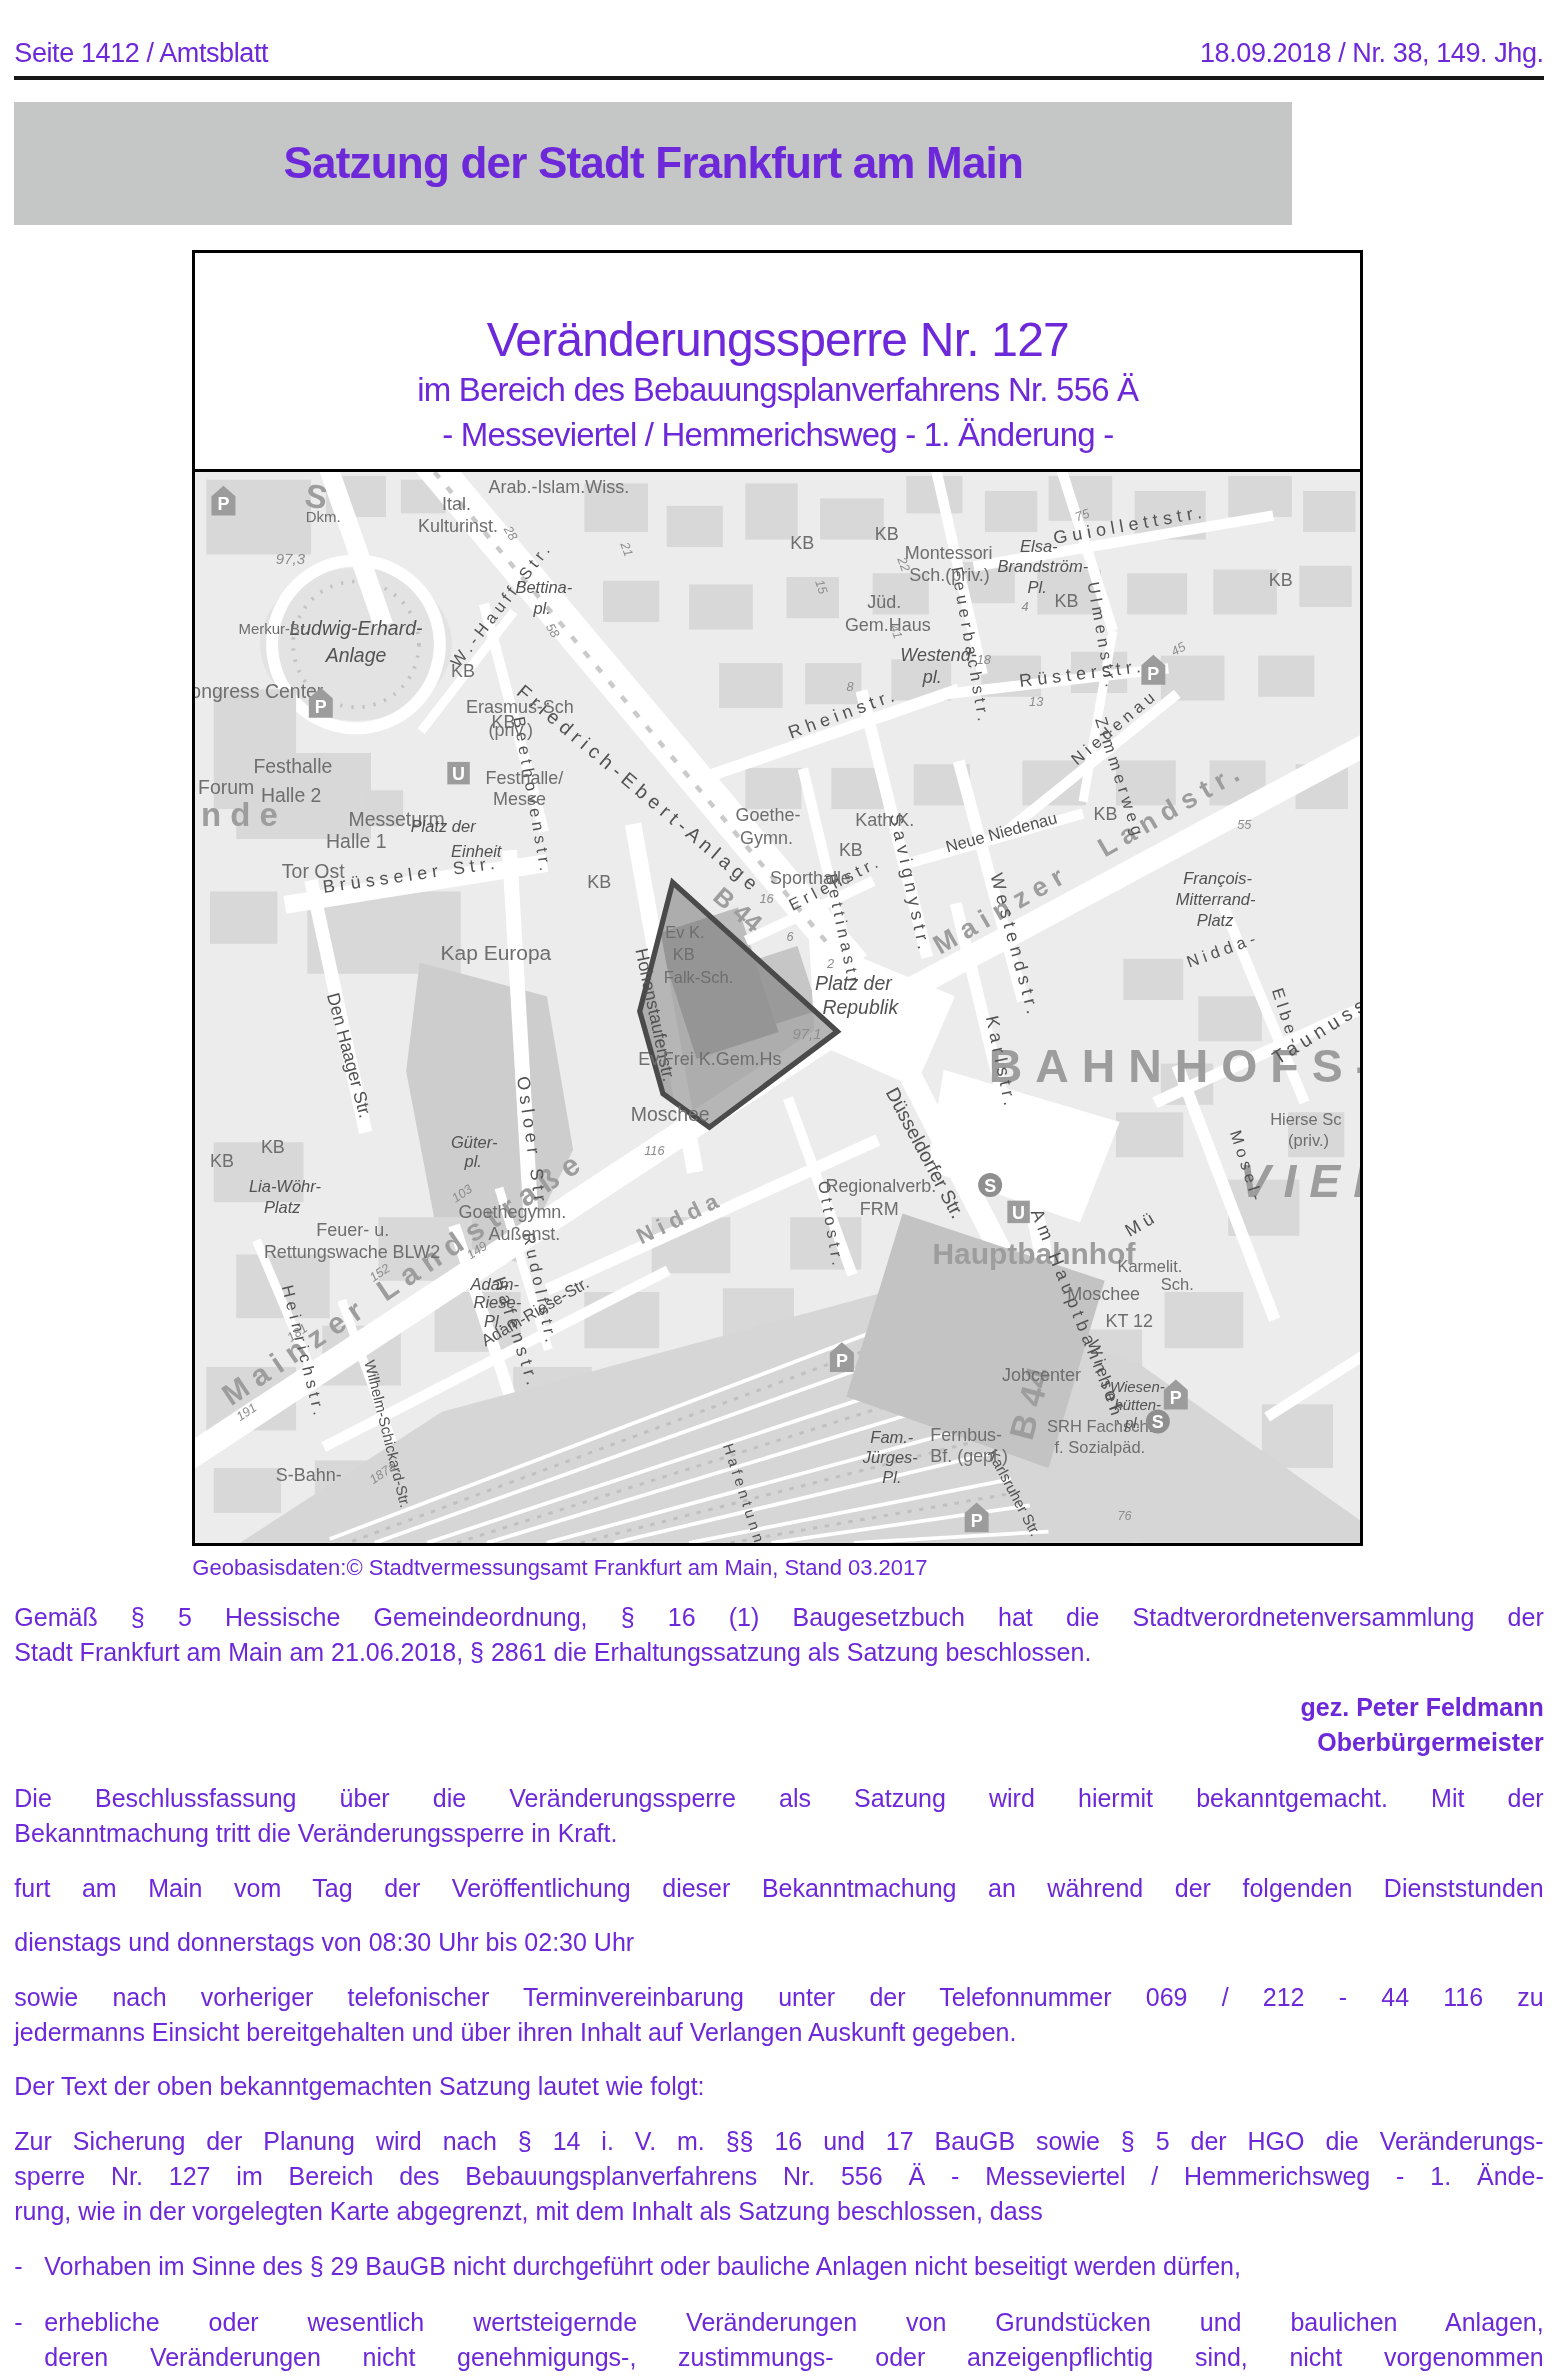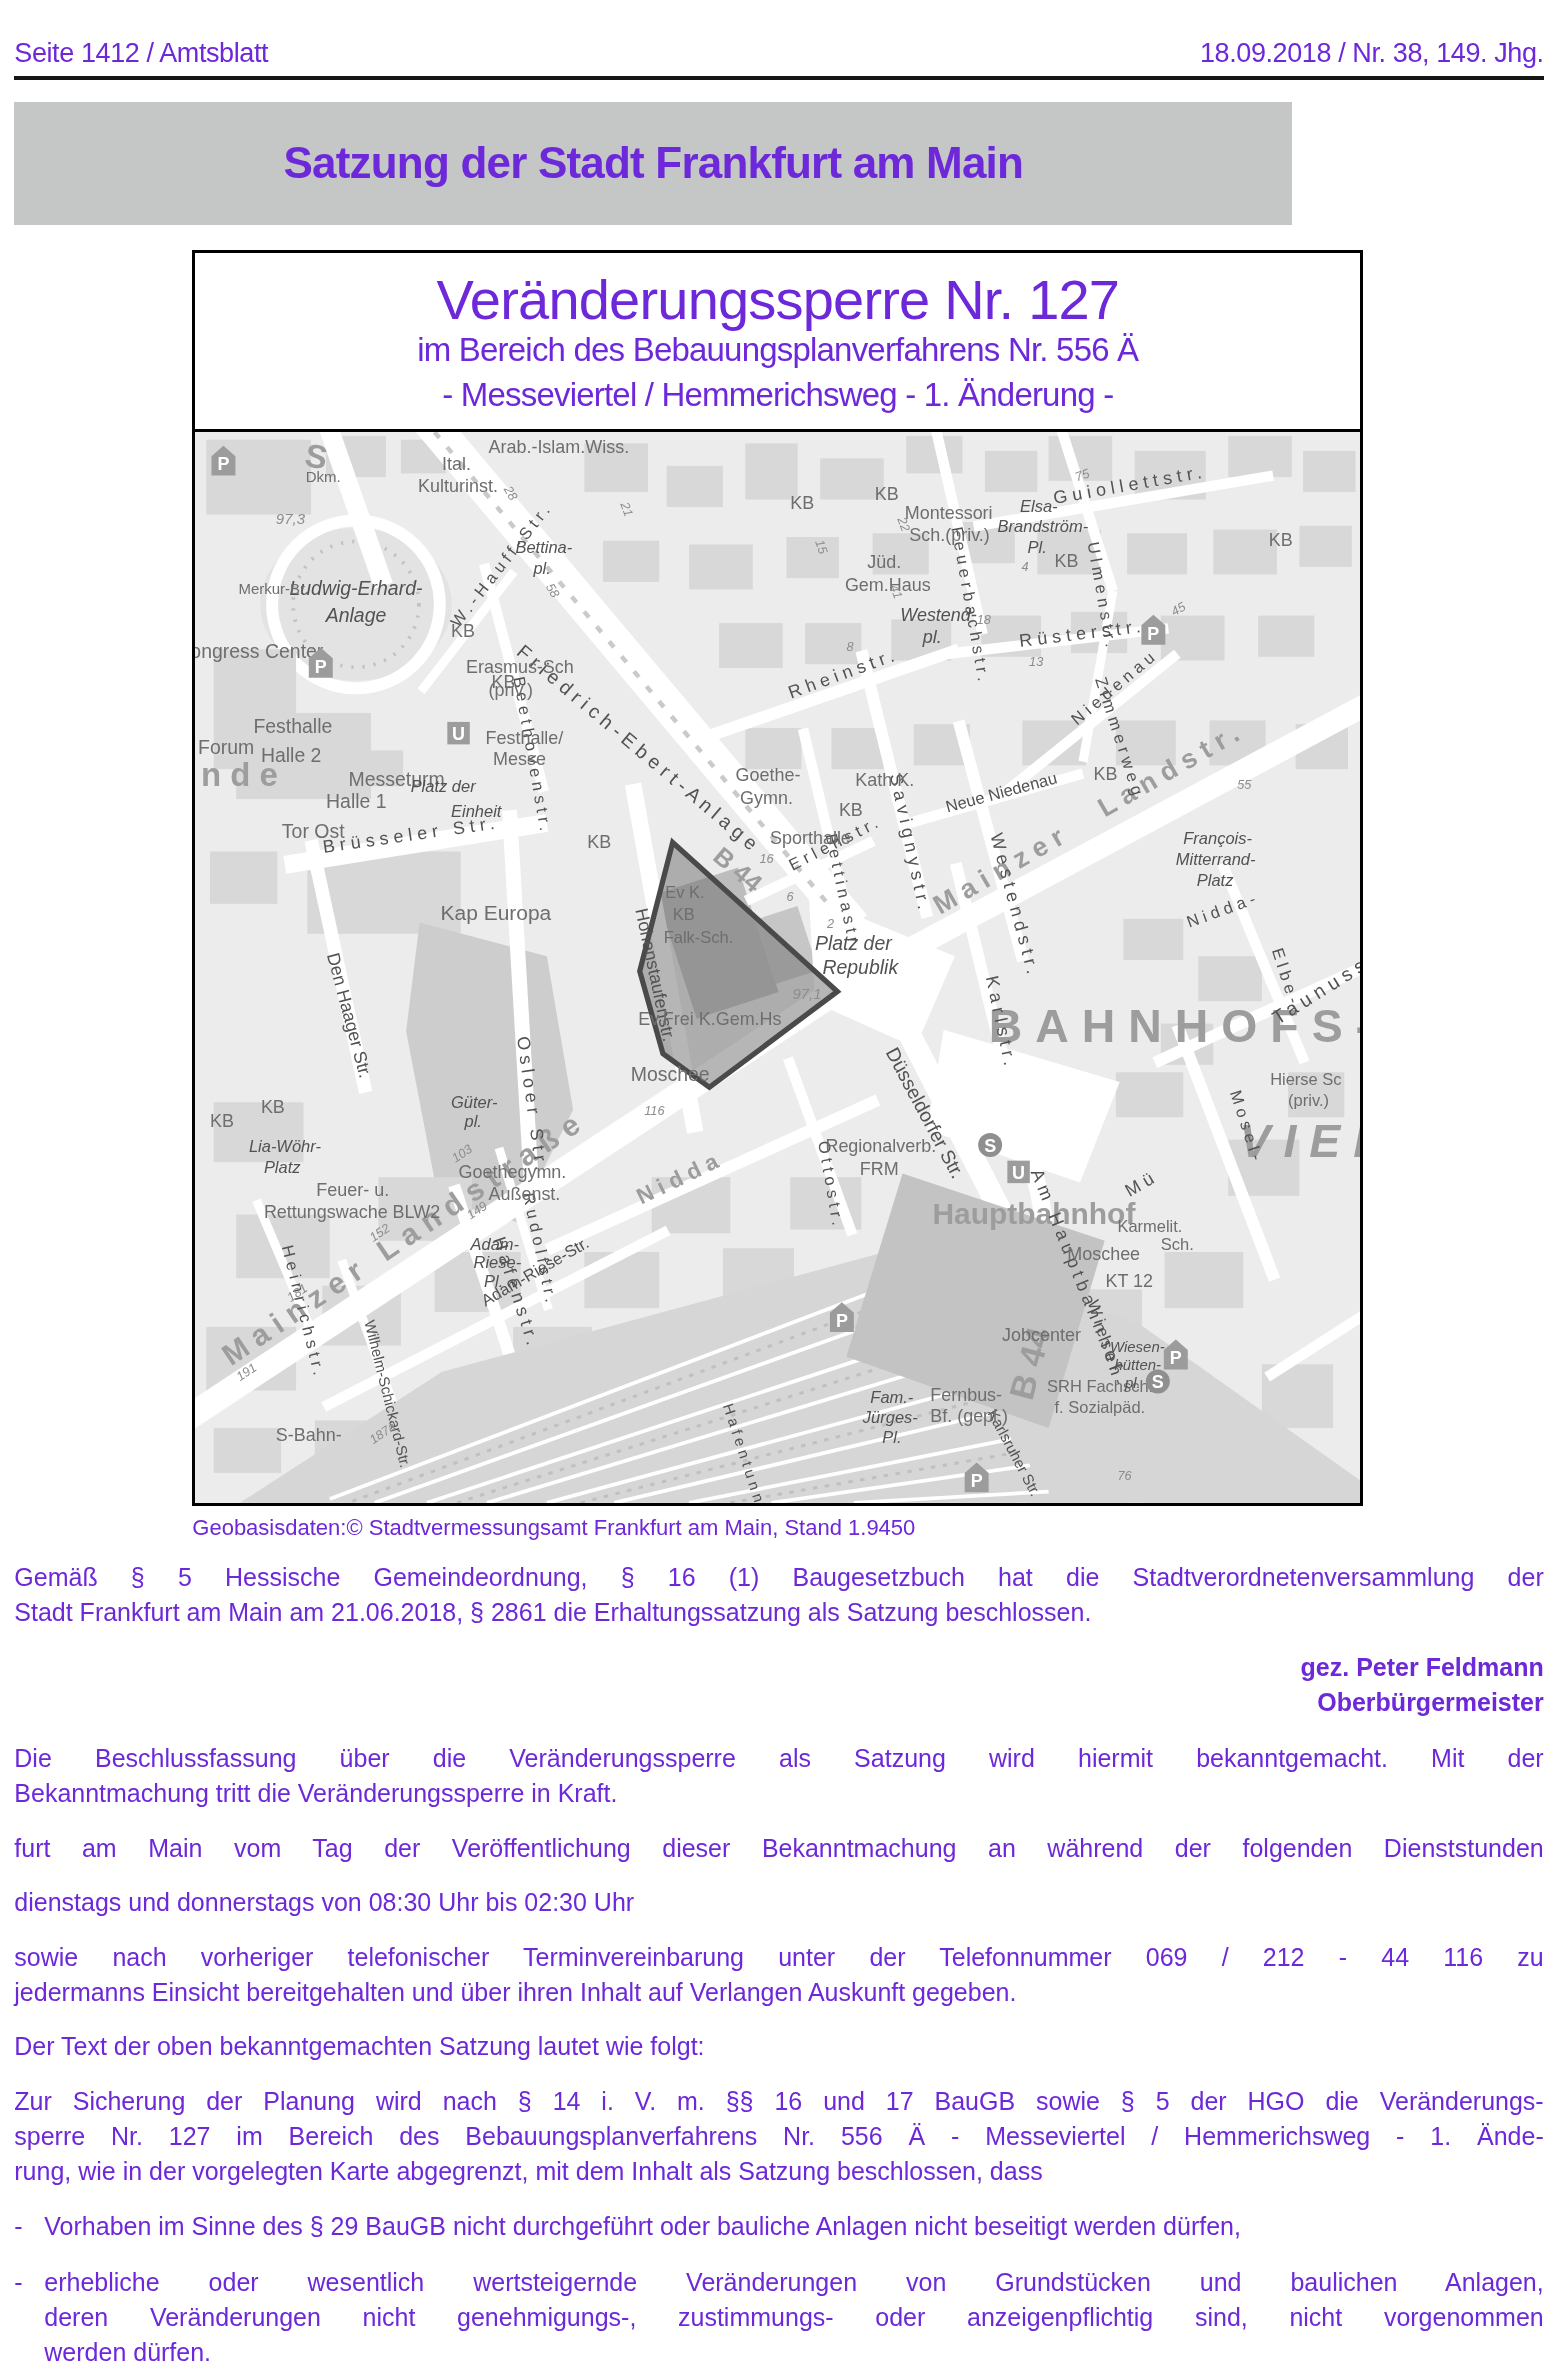--- a/index.html
+++ b/index.html
@@ -10,21 +10,21 @@
   .hdr{display:flex;justify-content:space-between;align-items:baseline;padding-top:38px;
        font-size:27px;letter-spacing:-0.4px;}
   .rule{height:3.8px;background:#161616;margin-top:6.8px;}
   
   .banner{margin-top:22px;width:1278px;height:123px;background:#c5c6c6;
           display:flex;align-items:center;justify-content:center;}
   .banner h1{margin:0;font-size:44px;font-weight:bold;letter-spacing:-0.8px;}
   
   .plan-box{margin-top:25.6px;margin-left:178px;width:1171px;border:3px solid #000;box-sizing:border-box;background:#fff;}
   .plan-title{text-align:center;padding:19.6px 7.5px 12px 7.5px;border-bottom:3px solid #000;}
-  .plan-title .l1{font-size:56px;line-height:54px;letter-spacing:-0.8px;}
+  .plan-title .l1{font-size:48px;line-height:54px;letter-spacing:-0.8px;margin-top:40px;}
   .plan-title .l2,.plan-title .l3{font-size:33px;line-height:45px;letter-spacing:-0.8px;}
   .map-wrap{line-height:0;}
   svg.city{display:block;width:1165px;height:1071px;background:#ececec;}
   svg.city text{font-family:"Liberation Sans",sans-serif;}
   .ml{fill:#525252;}
   .ml.b{fill:#6e6e6e;}
   .ml.g{fill:#9d9d9d;font-weight:bold;}
   .ml.i{font-style:italic;}
   .ml.e{letter-spacing:.28em;}
   .ml.n{fill:#8d8d8d;font-style:italic;}
@@ -412,21 +412,21 @@
               <text class="icon-label" font-size="24" y="9">S</text>
             </g>
             <g transform="translate(1286,1268)">
               <circle r="16" fill="#8f8f8f"></circle>
               <text class="icon-label" font-size="24" y="9">S</text>
             </g>
           </svg>
       </div>
     </div>
 
-    <div class="caption">Geobasisdaten:© Stadtvermessungsamt Frankfurt am Main, Stand 1.9450</div>
+    <div class="caption">Geobasisdaten:© Stadtvermessungsamt Frankfurt am Main, Stand 03.2017</div>
 
     <div class="body-text">
         <div class="p-block">
           <div class="line j">Gemäß § 5 Hessische Gemeindeordnung, § 16 (1) Baugesetzbuch hat die Stadtverordnetenversammlung der</div>
           <div class="line">Stadt Frankfurt am Main am 21.06.2018, § 2861 die Erhaltungssatzung als Satzung beschlossen.</div>
         </div>
         <div class="sig-block">
           <div>gez. Peter Feldmann</div>
           <div>Oberbürgermeister</div>
         </div>

